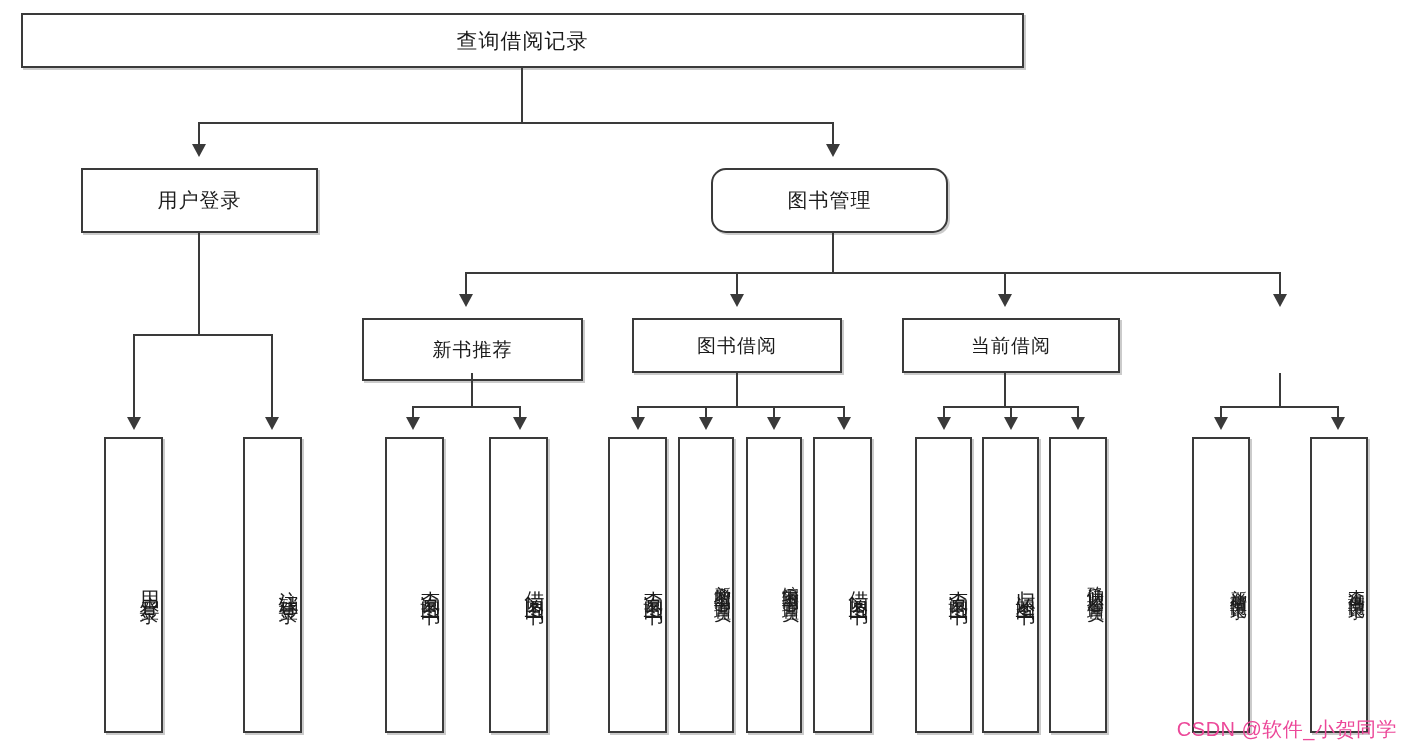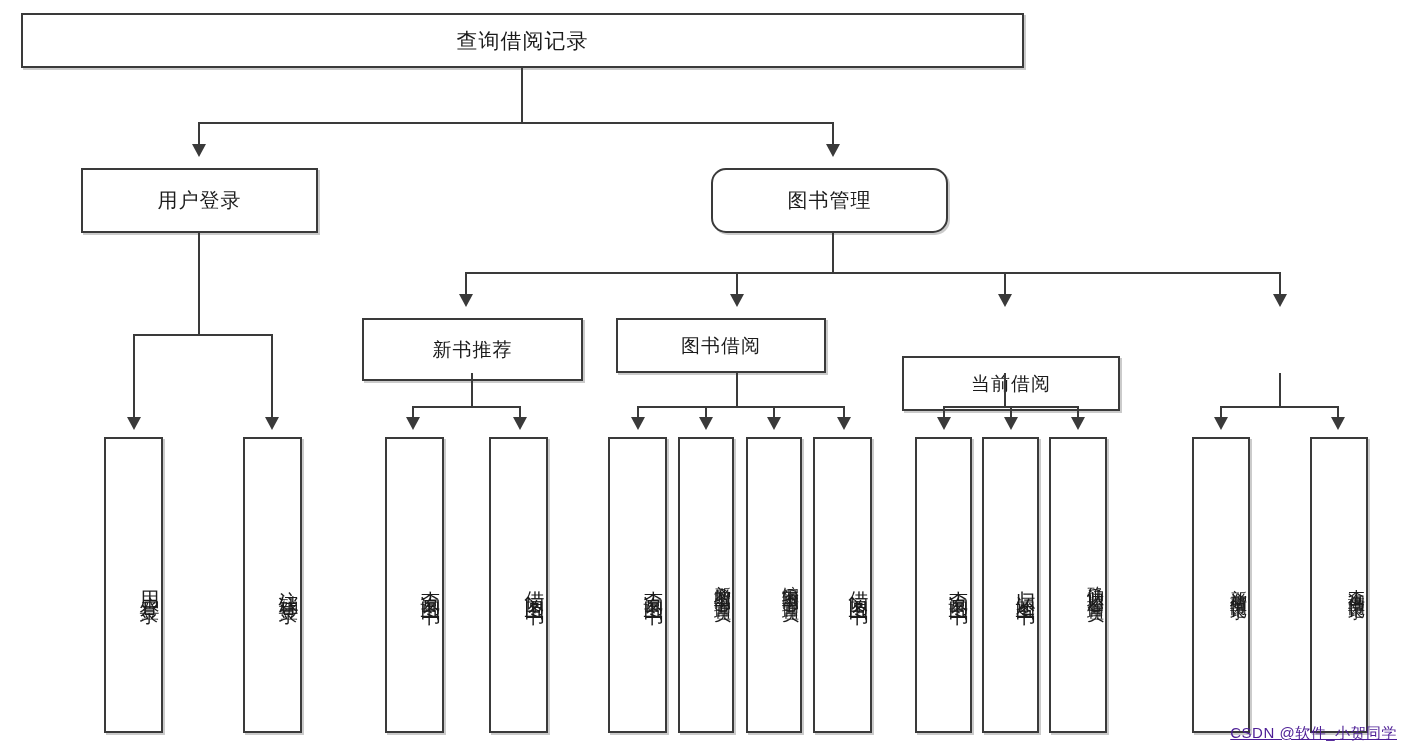--- a/index.html
+++ b/index.html
@@ -61,26 +61,25 @@
     width:0;height:0;
     border-left:7px solid transparent;
     border-right:7px solid transparent;
     border-top:13px solid #3a3a3a;
   }
 
   
   #watermark{
     position:absolute;
     right:8px;bottom:4px;
-    font-size:15px;
-    color:#4c1d95;
+    font-size:20px;
+    color:#ec4899;
     letter-spacing:.5px;
     white-space:nowrap;
     pointer-events:none;
-    text-decoration:underline;
   }
 </style>
 </head>
 <body>
 
 <div id="diagram">
 
   <div class="node root" style="left:21px;top:13px;width:1003px;height:55px;">
     <span>查询借阅记录</span>
   </div>
@@ -121,24 +120,24 @@
 
   <div class="ln v" style="left:1004px;top:272px;height:24px;"></div>
   <div class="arrow" style="left:998px;top:294px;"></div>
 
   <div class="ln v" style="left:1279px;top:272px;height:24px;"></div>
   <div class="arrow" style="left:1273px;top:294px;"></div>
 
   <div class="node lvl3" style="left:362px;top:318px;width:221px;height:63px;">
     <span>新书推荐</span>
   </div>
-  <div class="node lvl3" style="left:616px;top:318px;width:210px;height:55px;">
+  <div class="node lvl3" style="left:632px;top:318px;width:210px;height:55px;">
     <span>图书借阅</span>
   </div>
-  <div class="node lvl3" style="left:902px;top:318px;width:218px;height:55px;margin-top:38px;">
+  <div class="node lvl3" style="left:902px;top:318px;width:218px;height:55px;">
     <span>当前借阅</span>
   </div>
 
   <div class="ln v" style="left:471px;top:373px;height:34px;"></div>
   <div class="ln h" style="left:412px;top:406px;width:108px;"></div>
   <div class="ln v" style="left:412px;top:406px;height:13px;"></div>
   <div class="arrow" style="left:406px;top:417px;"></div>
   <div class="ln v" style="left:519px;top:406px;height:13px;"></div>
   <div class="arrow" style="left:513px;top:417px;"></div>
 

